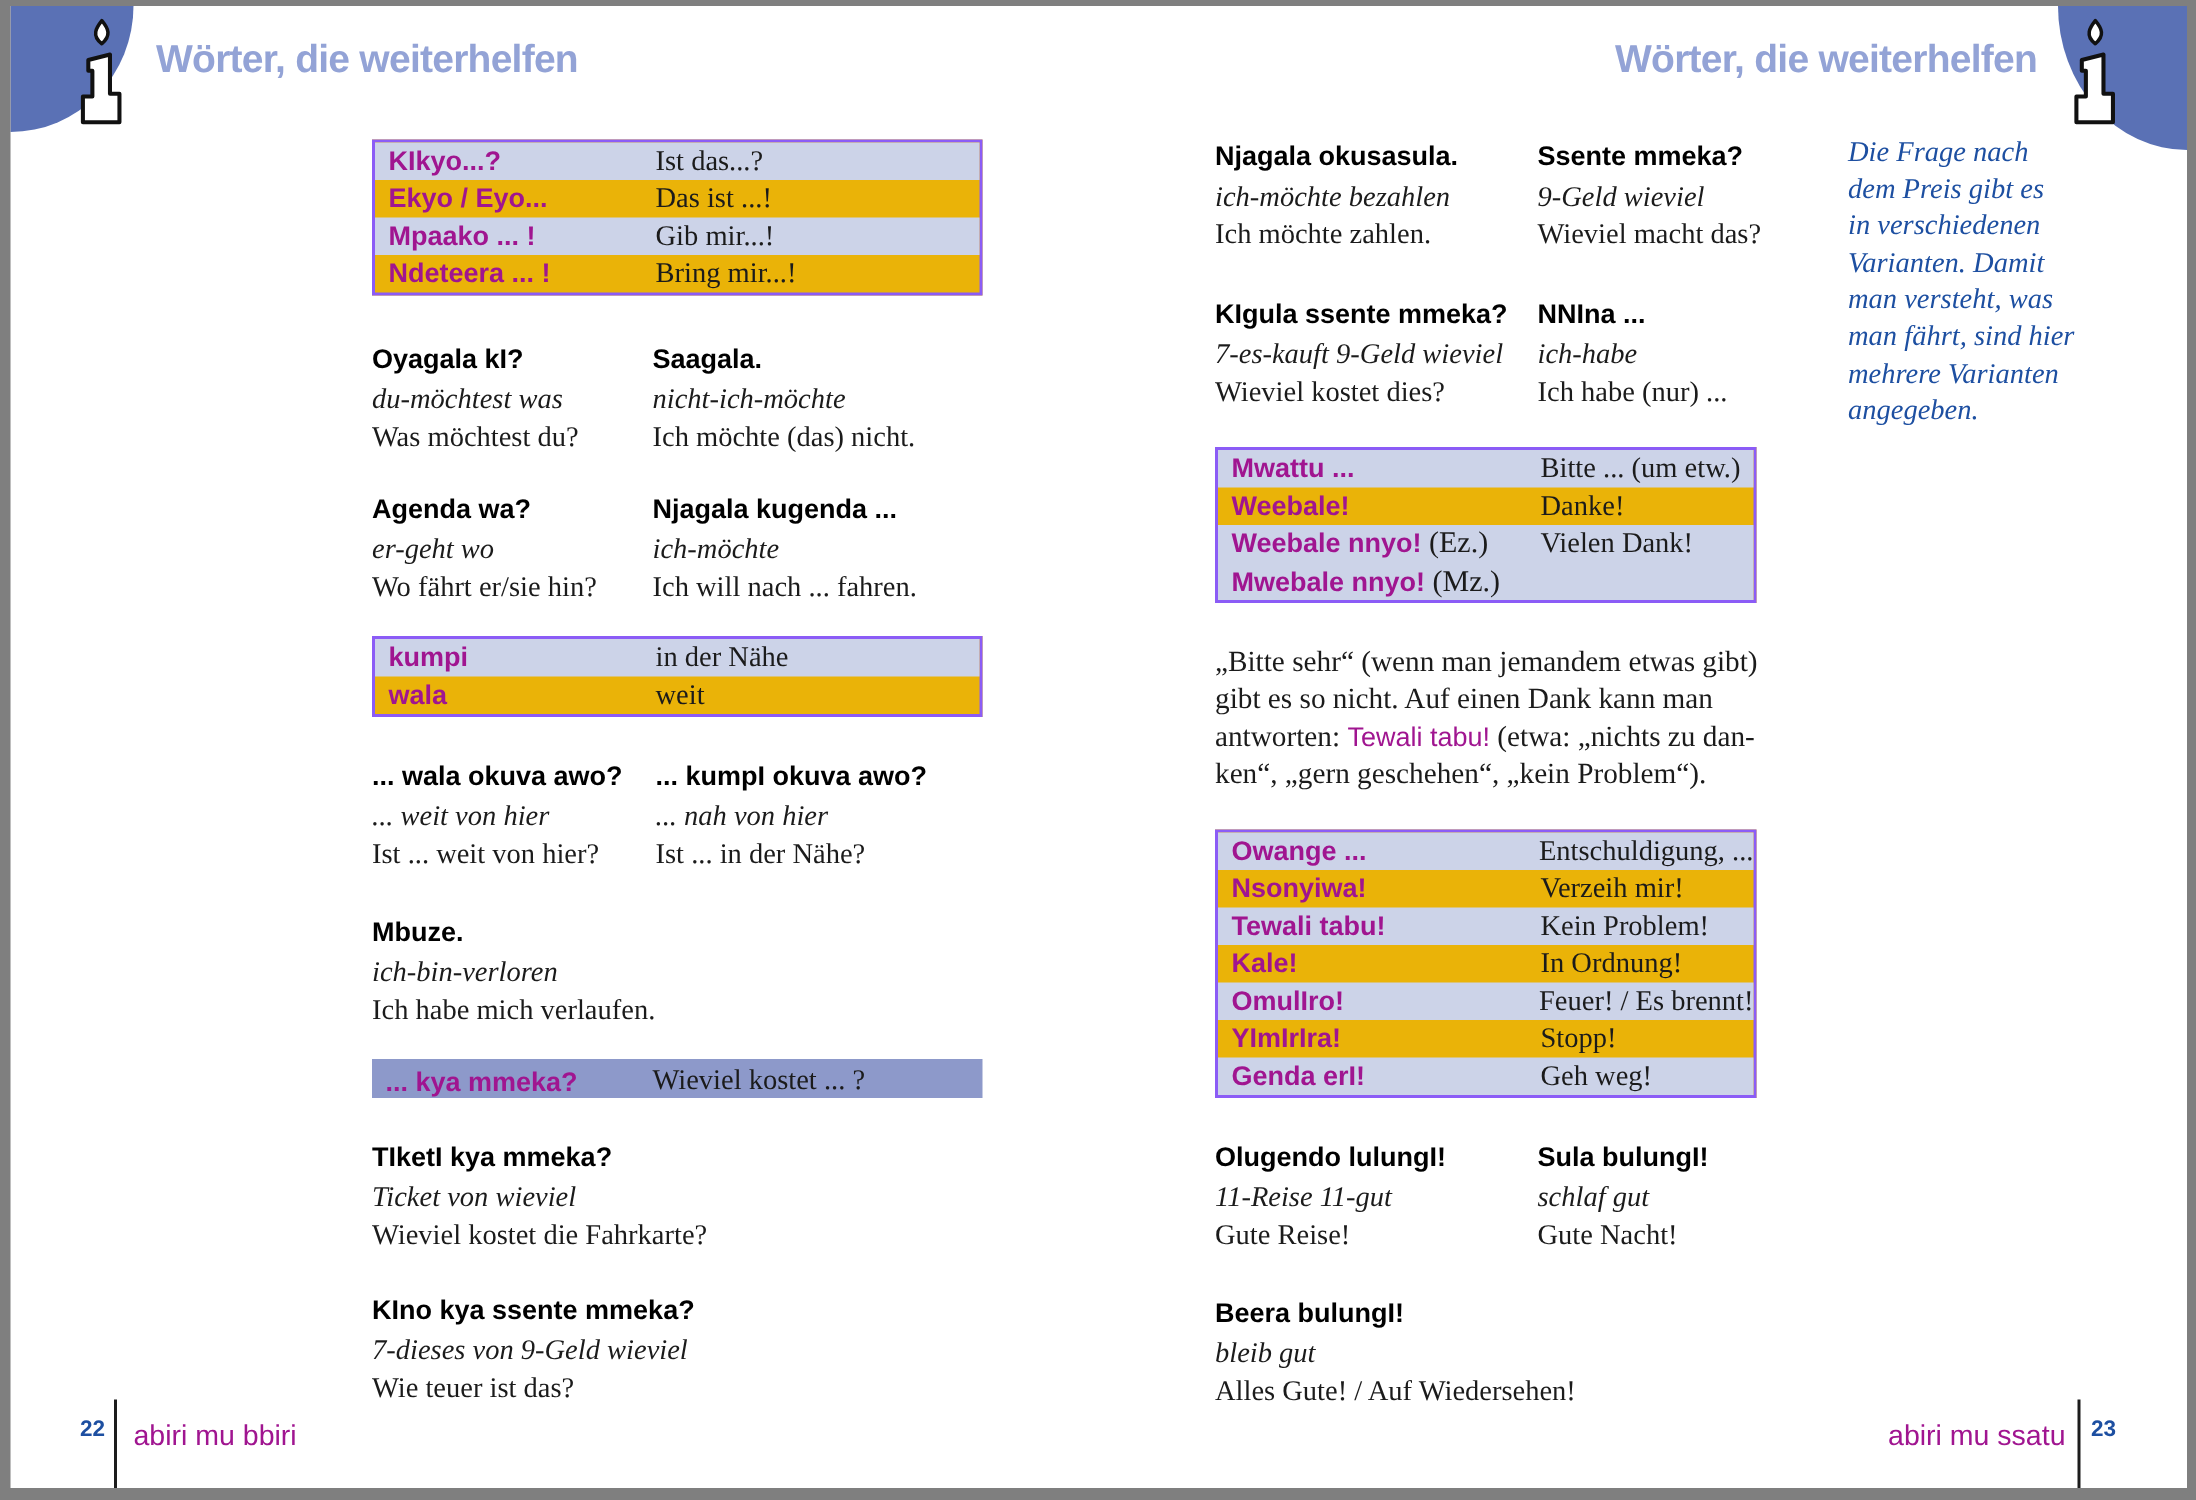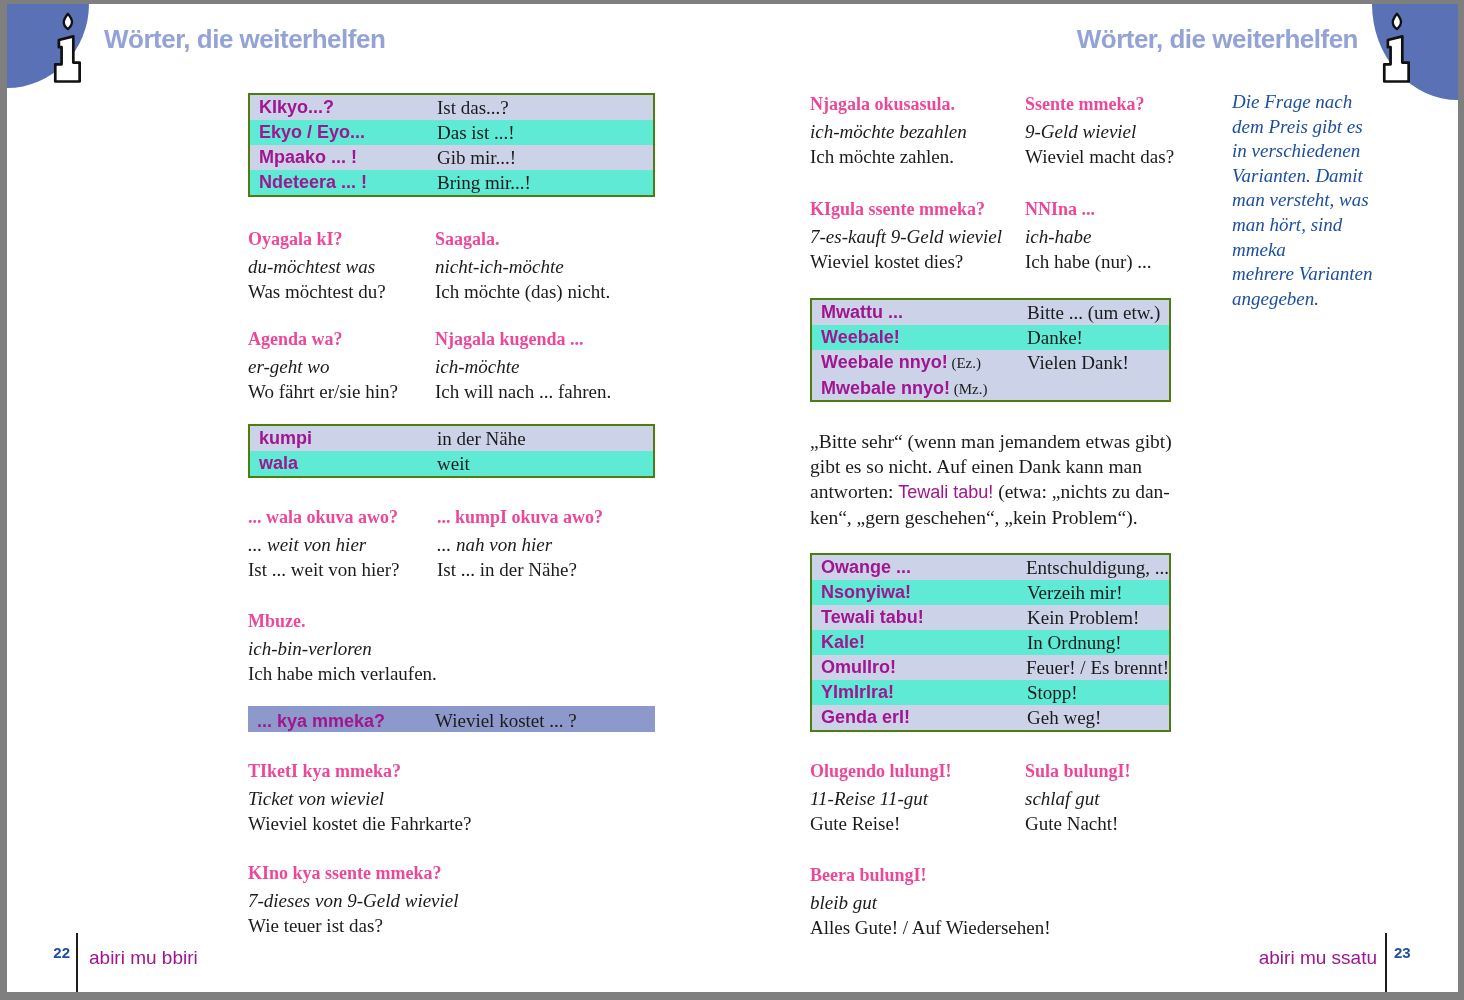--- a/index.html
+++ b/index.html
@@ -14,36 +14,36 @@
   .corner{position:absolute;background:#5a71b5;z-index:1;}
   .corner.left{left:7px;top:4px;width:82px;height:84px;border-bottom-right-radius:100% 100%;}
   .corner.right{right:6px;top:4px;width:86px;height:96px;border-bottom-left-radius:100% 100%;}
   .info-icon{position:absolute;z-index:2;}
   
   .page-title{position:absolute;top:24px;font-family:"Liberation Sans",sans-serif;
     font-weight:bold;font-size:26px;letter-spacing:-0.5px;color:#93a3d6;white-space:nowrap;z-index:3;}
   .page-title.tleft{left:104px;}
   .page-title.tright{right:106px;text-align:right;}
   
-  .tbl{position:absolute;border:2px solid #4d7c0f;background:#5eead4;width:407px;box-sizing:border-box;}
+  .tbl{position:absolute;border:2px solid #8b5cf6;background:#eab308;width:407px;box-sizing:border-box;}
   .tbl.rightpage{width:361px;}
   .trow{display:flex;height:25px;align-items:center;}
   .trow.blue{background:#ccd3e8;}
   .trow.tall{height:50px;align-items:flex-start;}
   .c-lg{width:187px;padding-left:9px;box-sizing:border-box;white-space:nowrap;}
   .tbl.rightpage .c-lg{width:215px;}
   .c-de{flex:1;white-space:nowrap;}
   .lgtxt{font-family:"Liberation Sans",sans-serif;font-weight:bold;font-size:18px;color:#a01590;}
   .detxt{font-family:"Liberation Serif",serif;font-size:19px;color:#1b1b1b;}
-  .suffix{font-family:"Liberation Serif",serif;font-weight:normal;font-size:15px;color:#1b1b1b;}
+  .suffix{font-family:"Liberation Serif",serif;font-weight:normal;font-size:20px;color:#1b1b1b;}
   .dline{line-height:25px;white-space:nowrap;}
   
   .block{position:absolute;white-space:nowrap;}
-  .block .lg{font-family:Liberation Serif, serif;font-weight:bold;font-size:18px;
-    color:#ec4899;line-height:22px;margin-bottom:4px;}
+  .block .lg{font-family:Liberation Sans, sans-serif;font-weight:bold;font-size:18px;
+    color:#000000;line-height:22px;margin-bottom:4px;}
   .block .gloss{font-style:italic;font-size:19px;line-height:25px;}
   .block .de{font-size:19px;line-height:25px;}
   
   .hl{position:absolute;left:248px;top:706px;width:407px;height:26px;background:#8d99ca;
     display:flex;align-items:flex-end;box-sizing:border-box;}
   
   .note{position:absolute;left:1232px;top:90px;width:165px;color:#1d4fa1;
     font-style:italic;font-size:19px;line-height:24.6px;white-space:pre-line;}
   
   .para{position:absolute;left:810px;top:429px;width:420px;font-size:19.5px;
@@ -184,21 +184,21 @@
   <div class="lg">NNIna ...</div>
   <div class="gloss">ich-habe</div>
   <div class="de">Ich habe (nur) ...</div>
 </div>
 
 <div class="note">Die Frage nach
 dem Preis gibt es
 in verschiedenen
 Varianten. Damit
 man versteht, was
-man hört, sind mmeka
+man fährt, sind hier
 mehrere Varianten
 angegeben.</div>
 
 <div class="tbl rightpage" style="left:810px;top:298px">
   <div class="trow blue">
     <div class="c-lg lgtxt">Mwattu ...</div>
     <div class="c-de detxt">Bitte ... (um etw.)</div>
   </div>
   <div class="trow">
     <div class="c-lg lgtxt">Weebale!</div>

